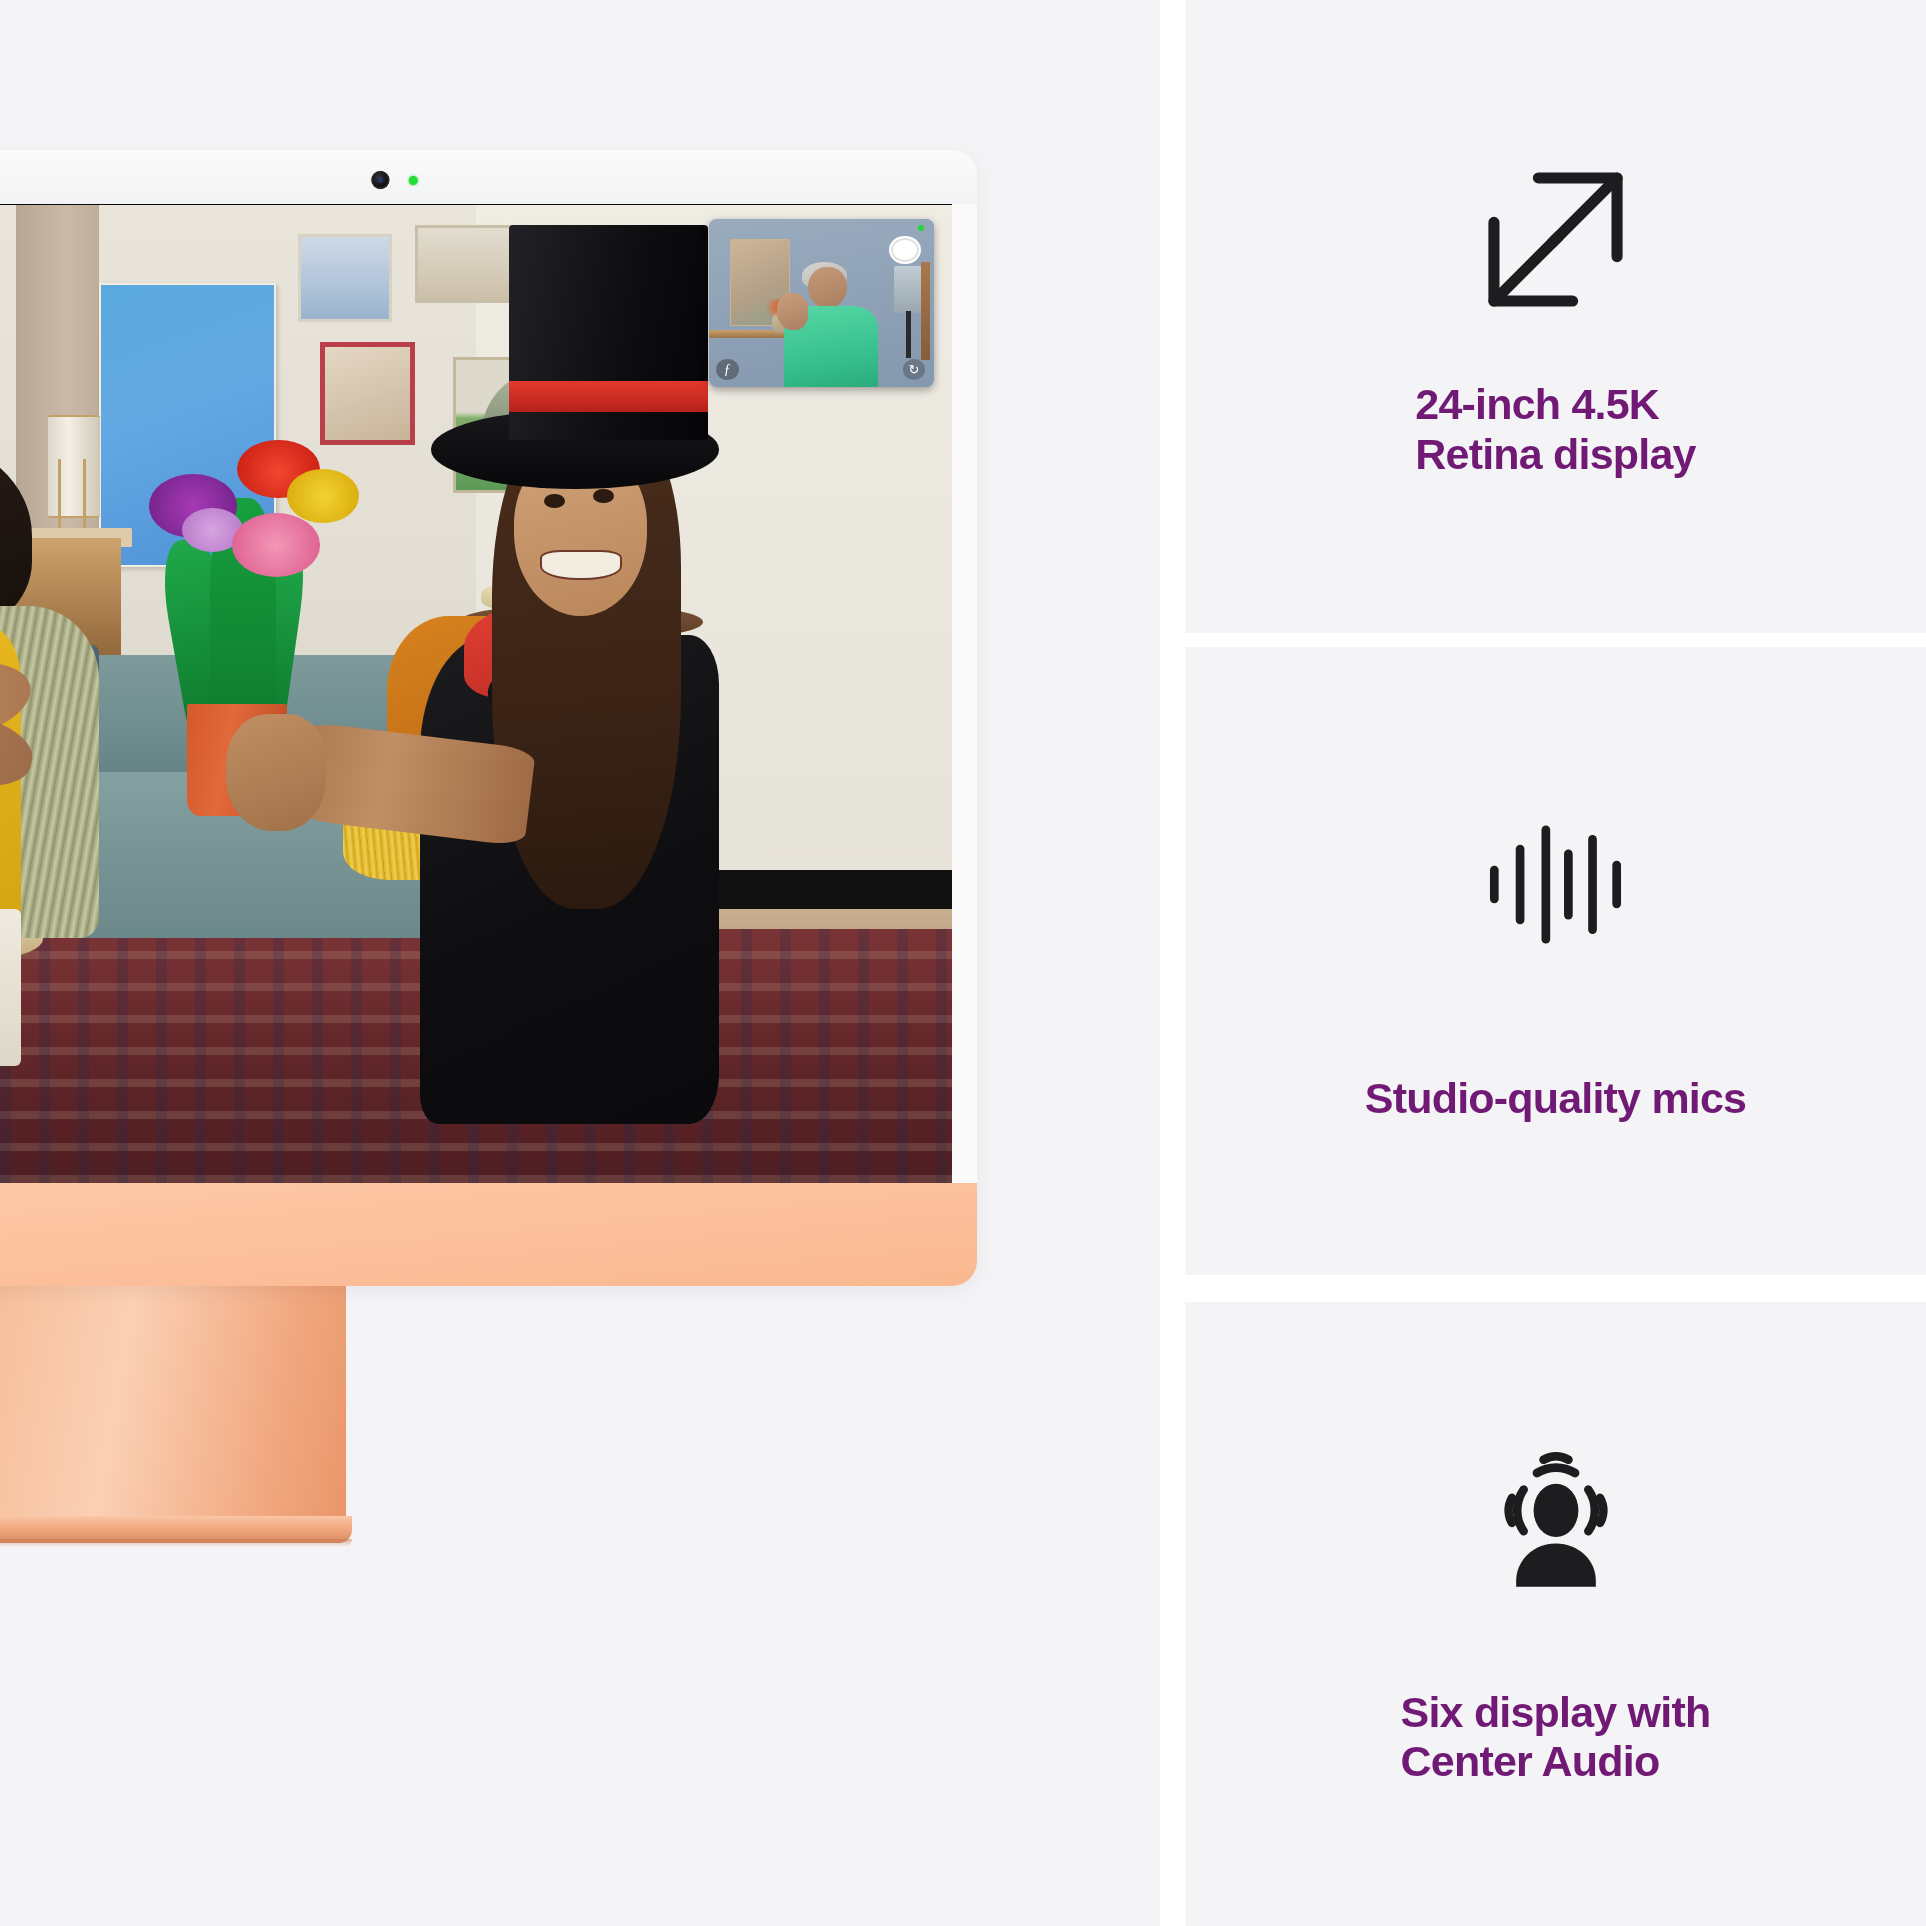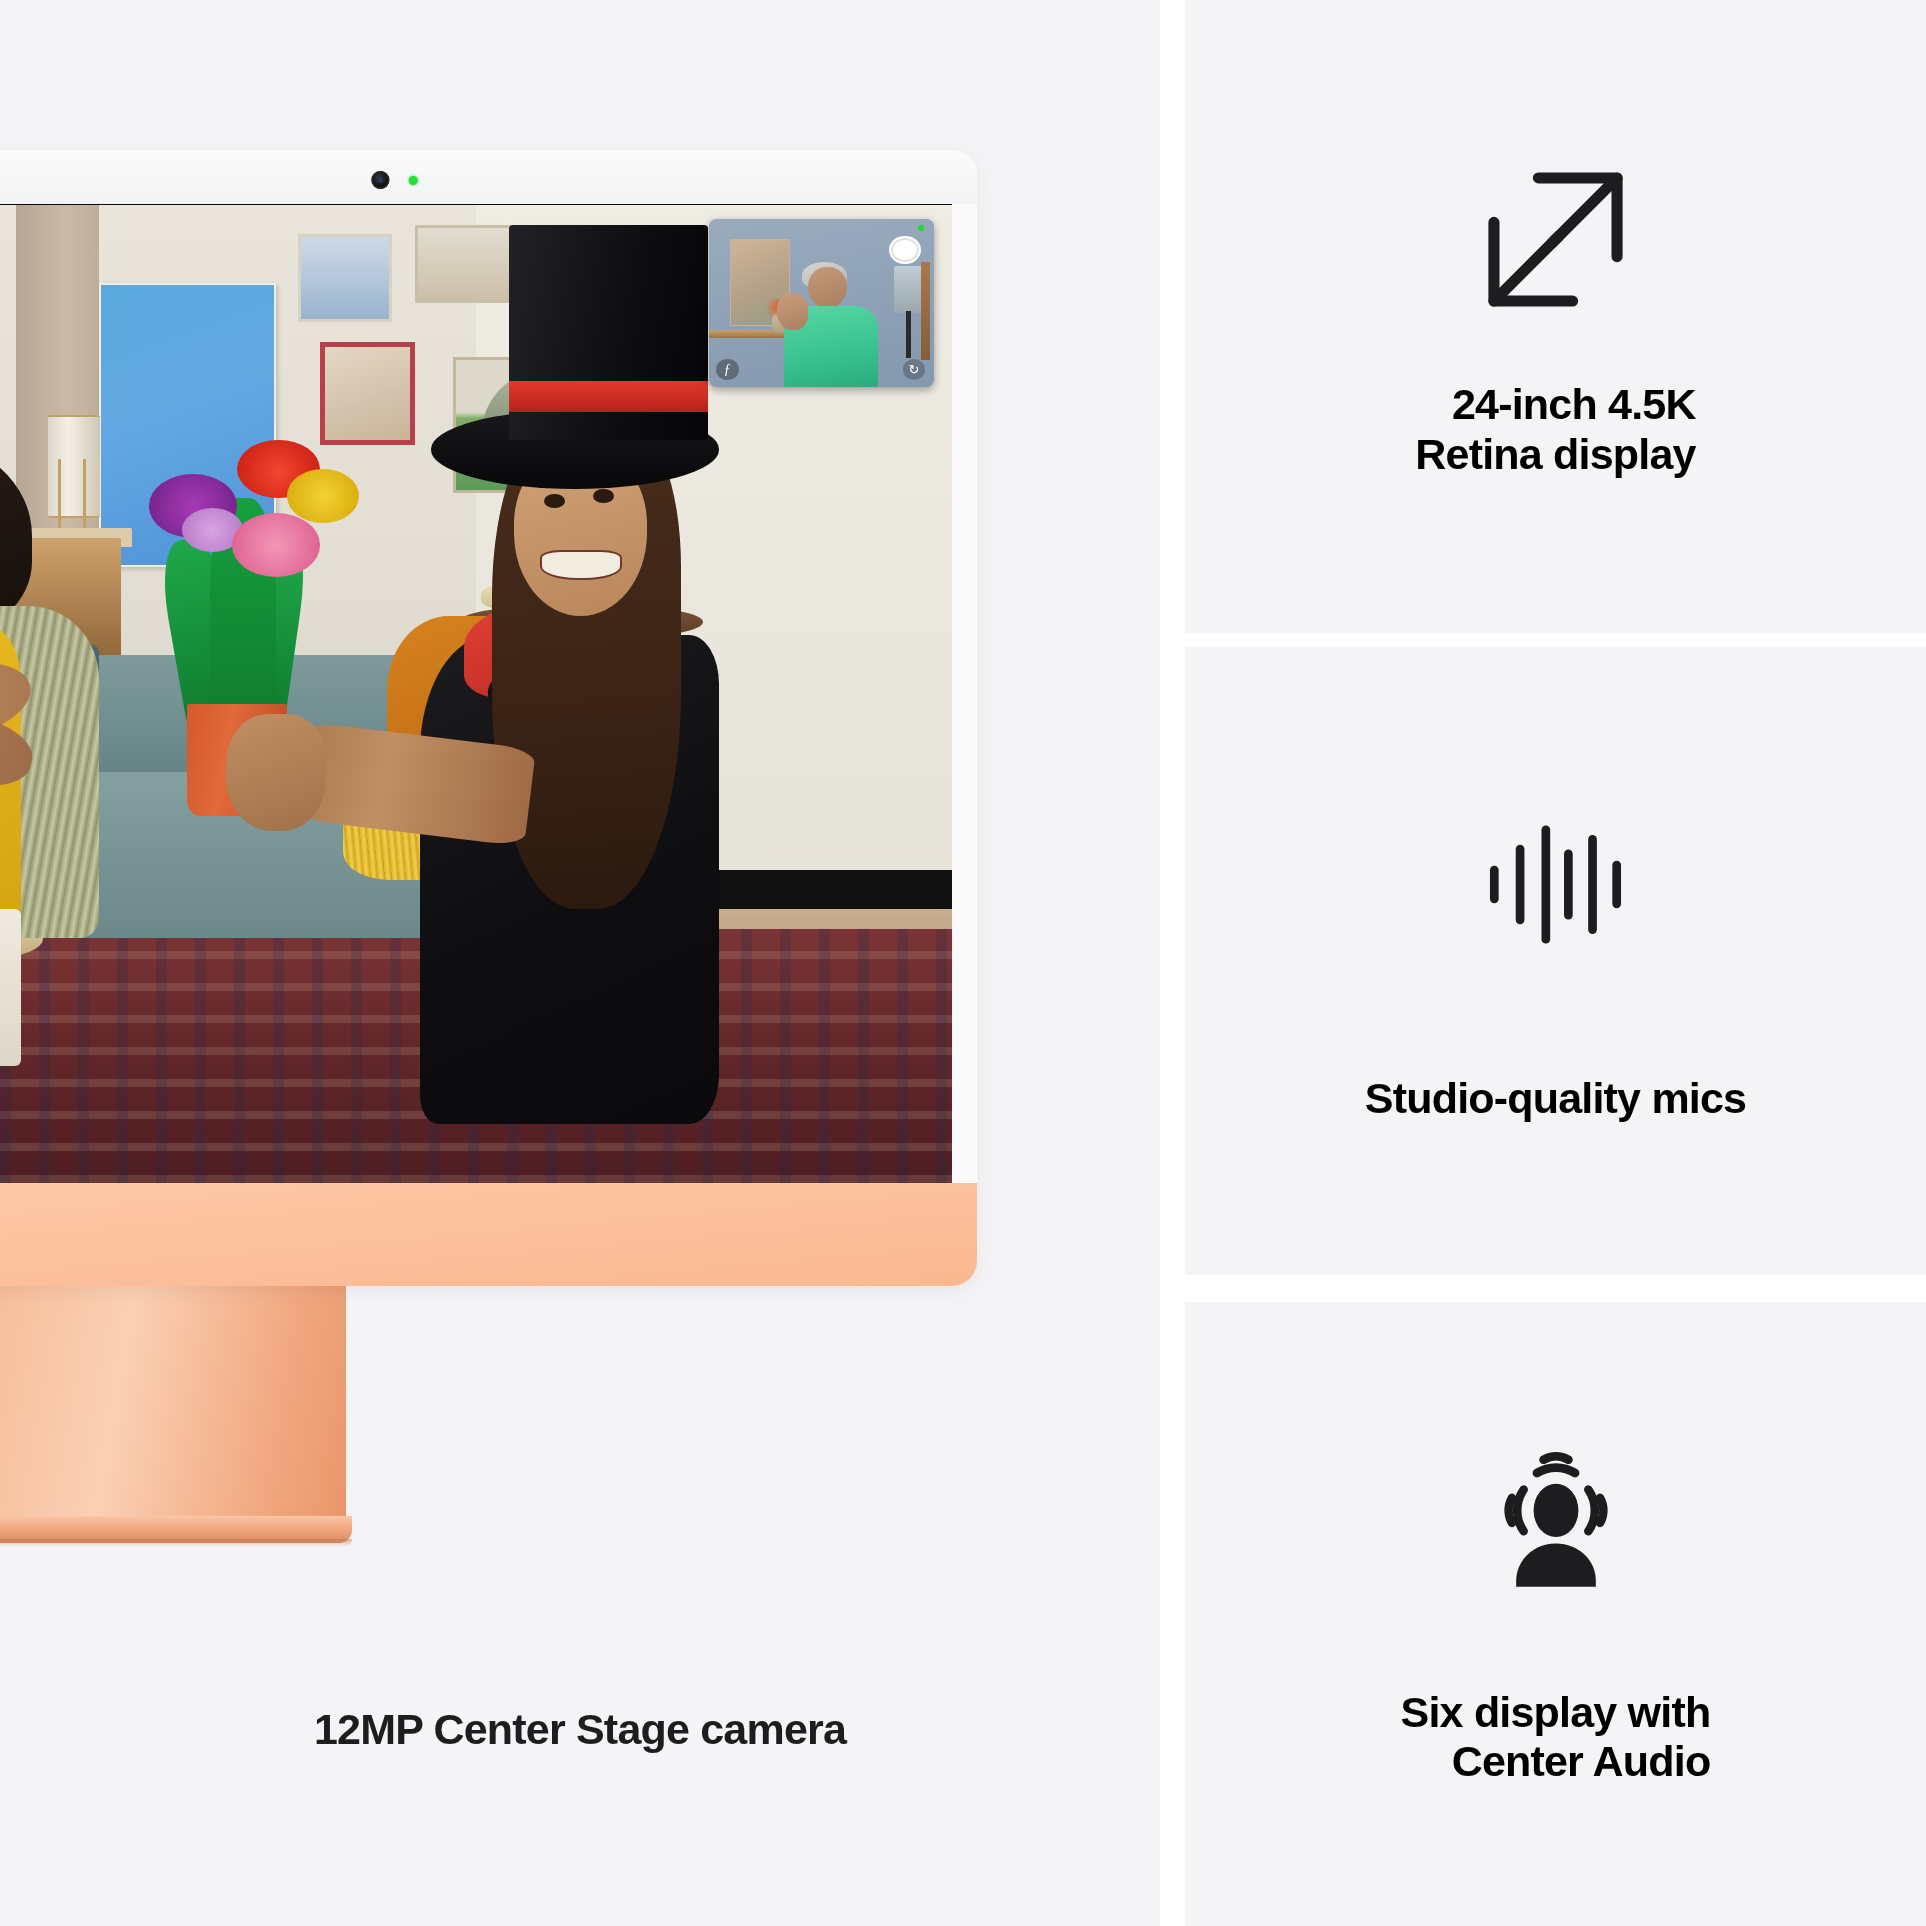--- a/index.html
+++ b/index.html
@@ -328,21 +328,21 @@
   .f1 { top:0px;    height:633px; }
   .f2 { top:647px; height:628px;gap:29px; }
   .f3 { top:1302px; height:624px; }
 
   .feature-icon { width:171px; height:171px; display:flex; align-items:center; justify-content:center; }
   .f1 .feature-icon { margin-bottom:55px; }
   .f2 .feature-icon { margin-bottom:75px; }
   .f3 .feature-icon { margin-bottom:75px; }
 
   .feature-label {
-    color:#000000; text-align:right;
+    color:#701a75; text-align:left;
     font-size:43px; font-weight:700; letter-spacing:-0.8px; line-height:1.14;
     max-width:602px;
   }
 </style>
 </head>
 <body>
 
 <div id="root">
 
   <div class="left-panel">
@@ -456,21 +456,20 @@
             <div class="pip-fbtn">ƒ</div>
             <div class="pip-flip">↻</div>
           </div>
 
         </div>
       </div>
 
       <div class="imac-chin"></div>
     </div>
 
-    <div class="caption-left">12MP Center Stage camera</div>
   </div>
 
   <div class="feature-col">
 
     <div class="feature f1">
       <div class="feature-icon">
         <svg viewBox="0 0 100 100" width="171" height="171" aria-hidden="true">
           <g fill="none" stroke="#1d1d1f" stroke-width="6.5" stroke-linecap="round" stroke-linejoin="round">
             <path d="M40 14 H86 V60"></path>
             <path d="M86 14 L48 52"></path>

